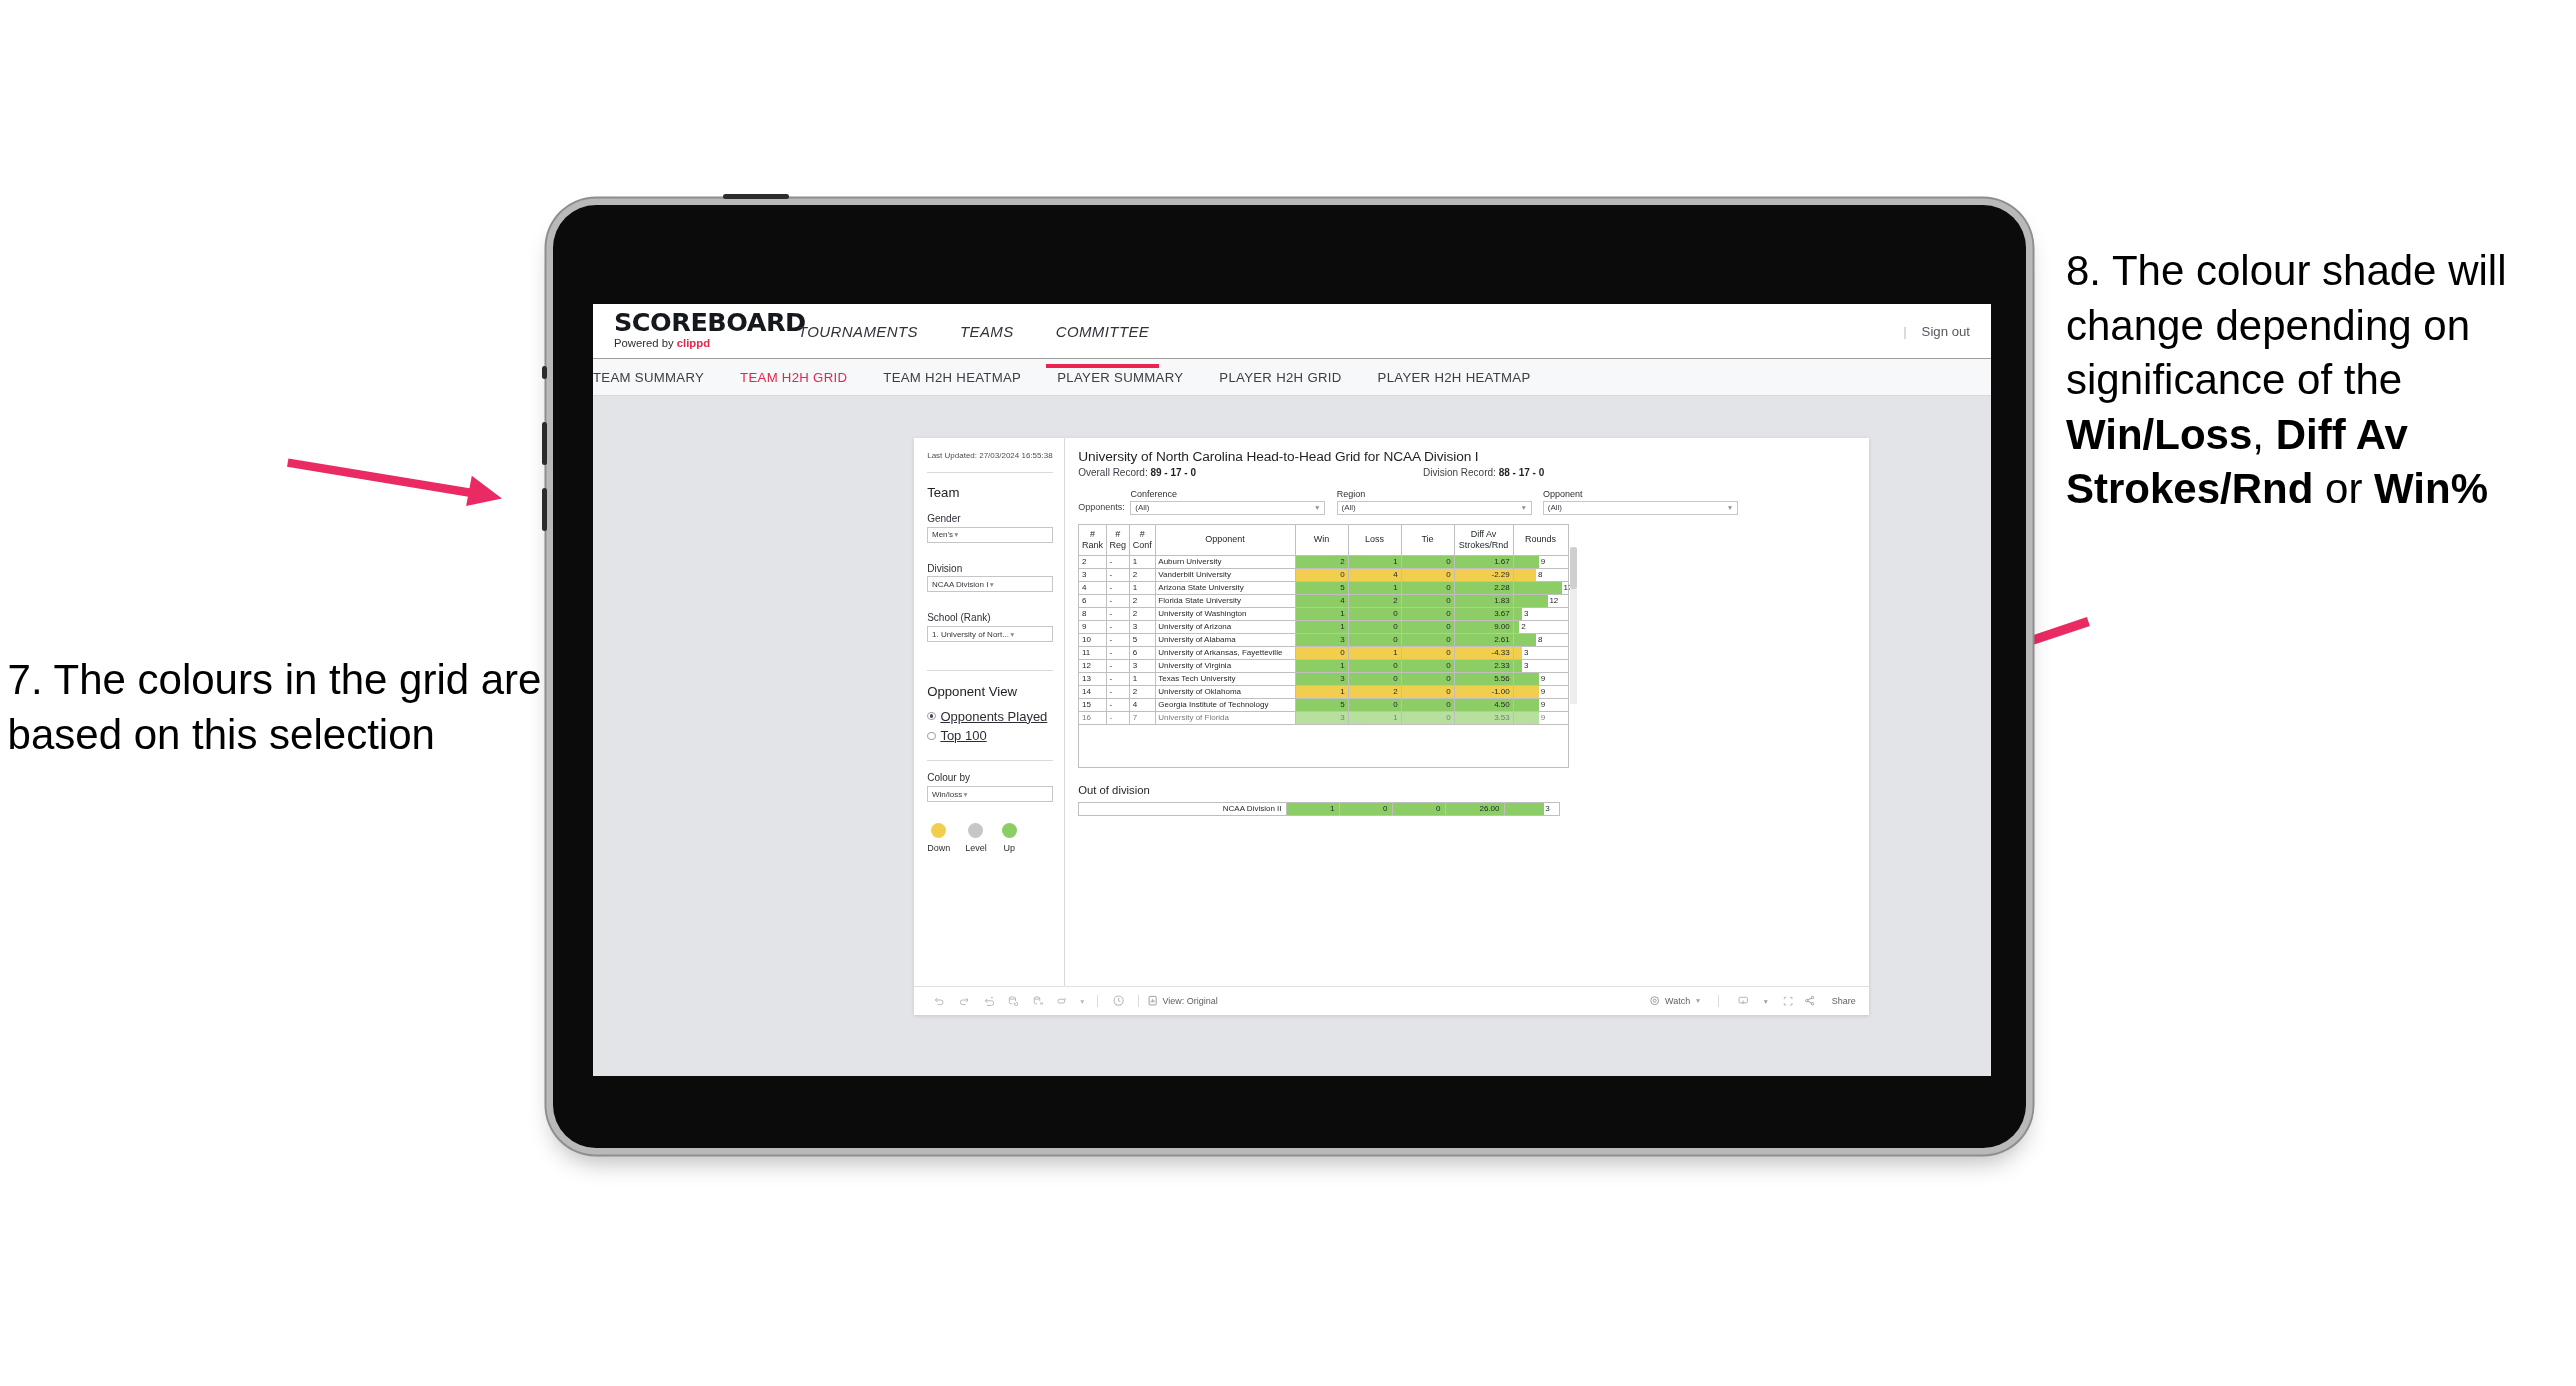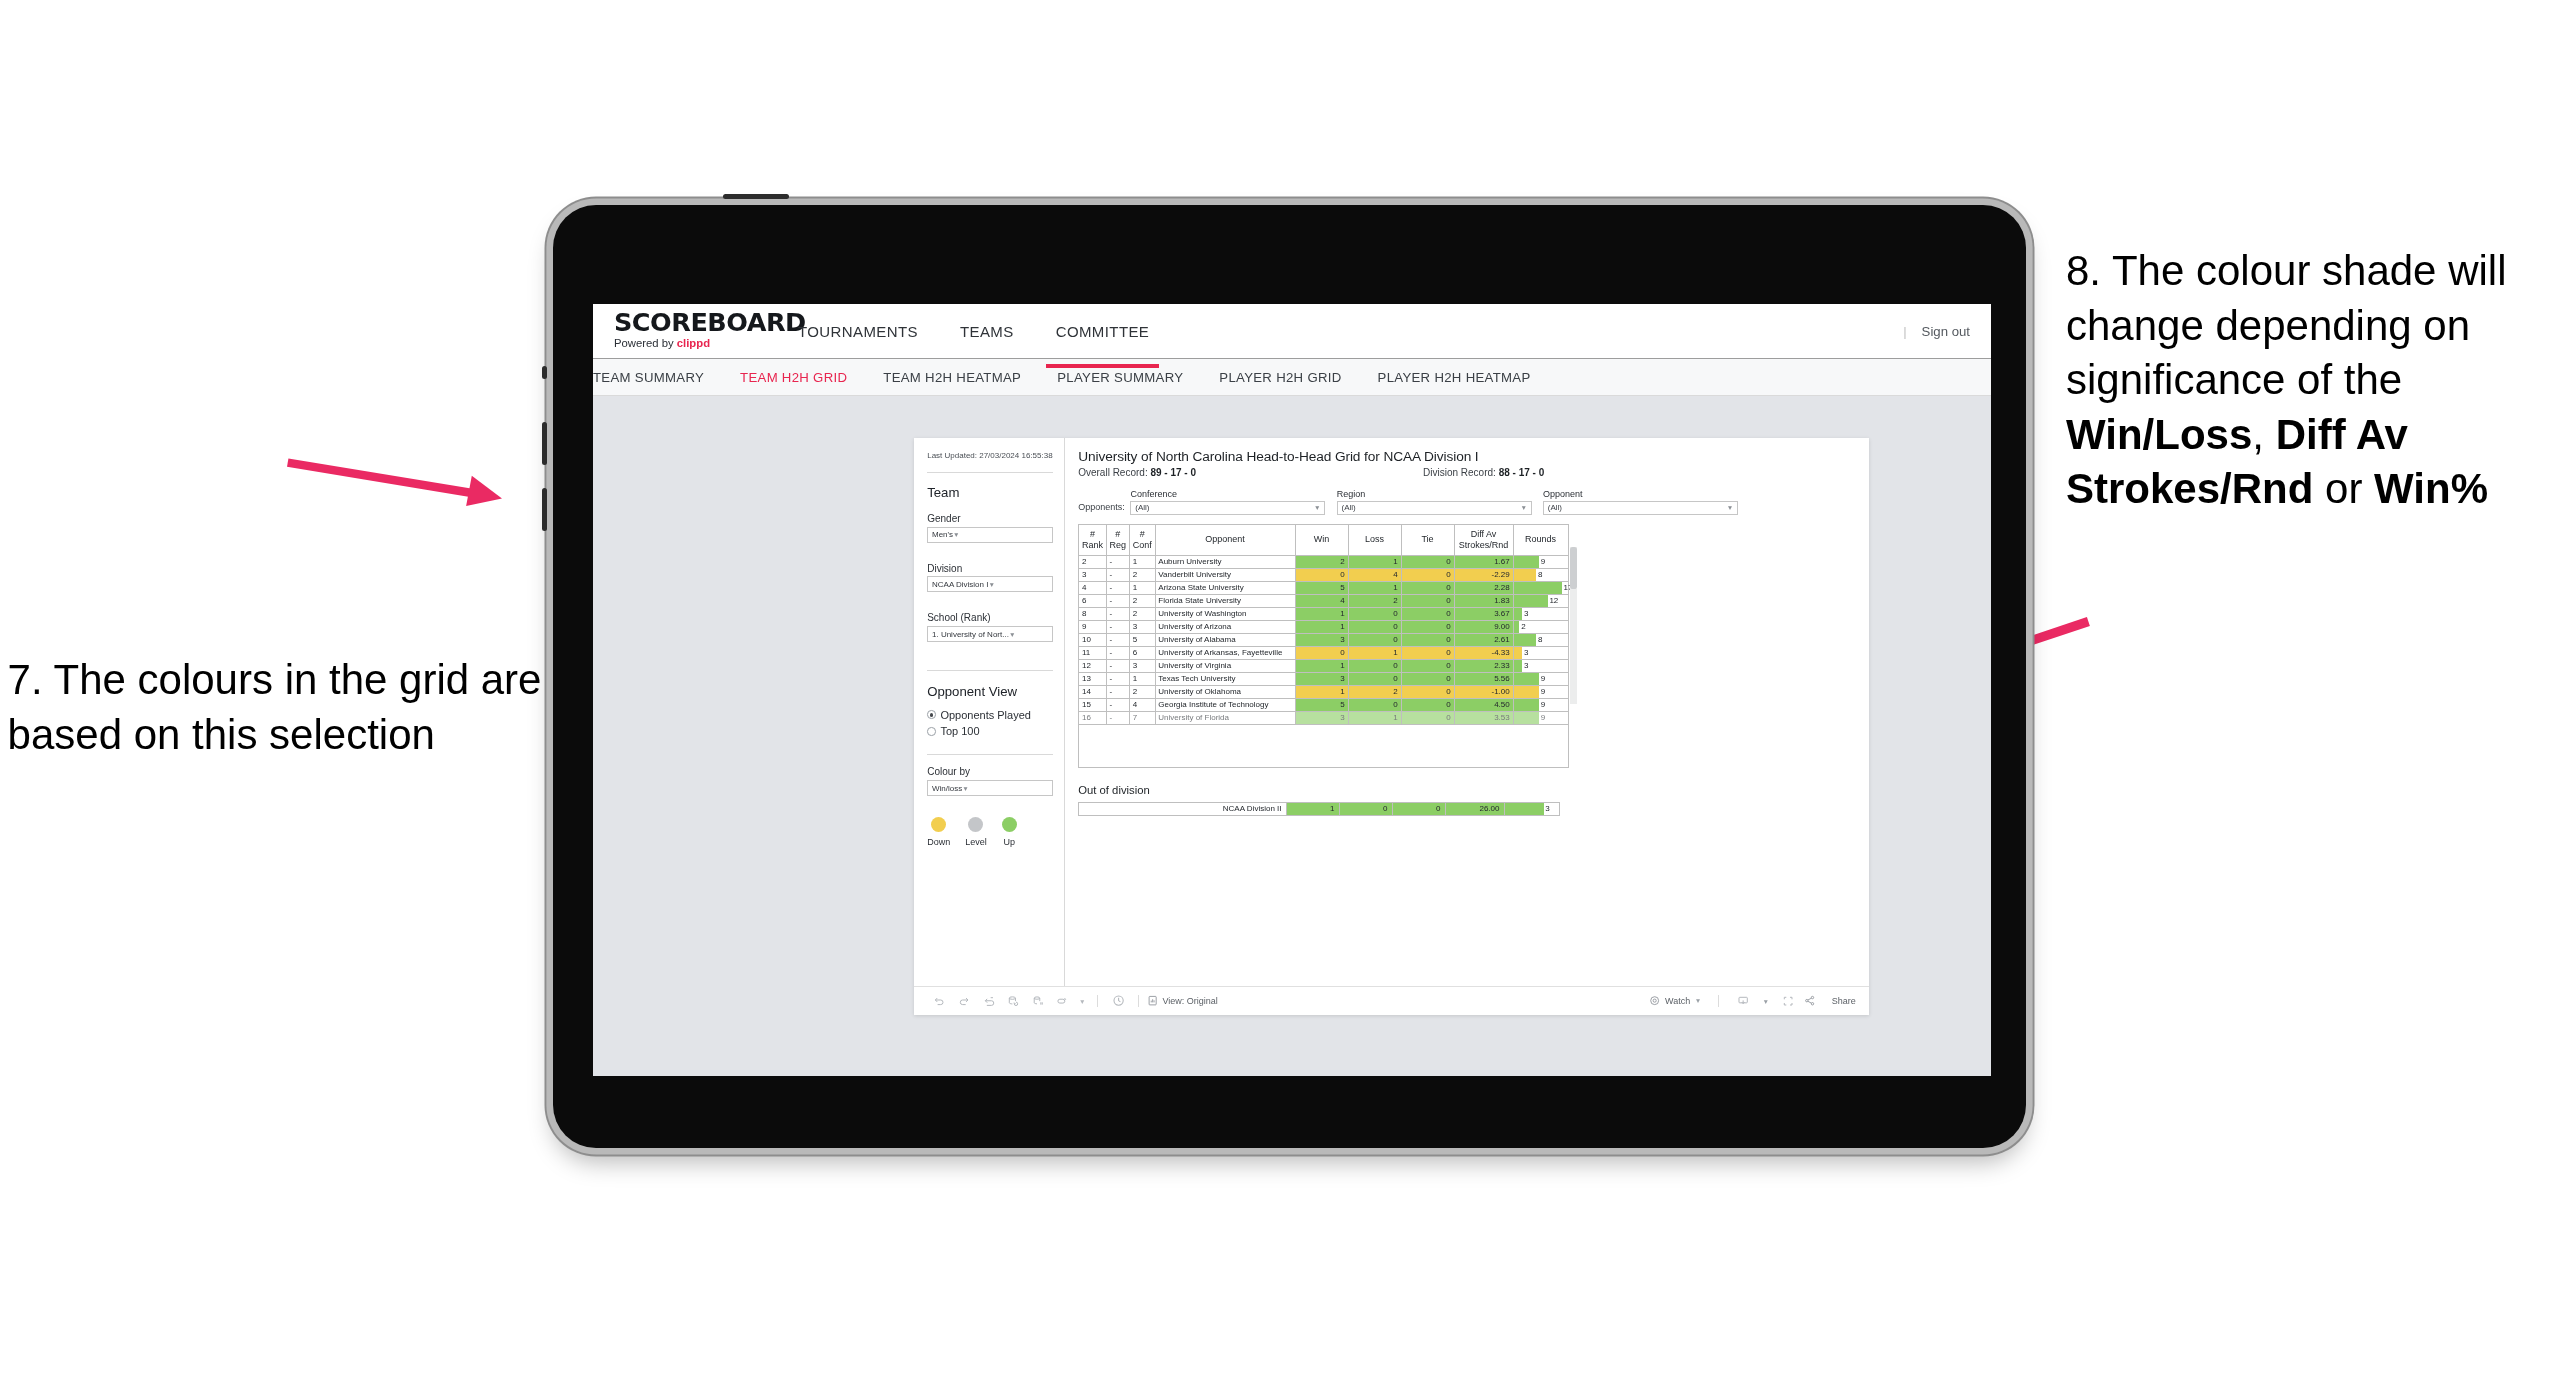--- a/index.html
+++ b/index.html
@@ -34,21 +34,21 @@
   
   #topnav{height:54px;background:#ffffff;border-bottom:1.9px solid #9d9d9d;
           display:flex;align-items:stretch;position:relative;}
   .brand{padding:5.7px 0 0 21px;width:144px;}
   .brand .bw{font-size:25.5px;font-weight:bold;letter-spacing:-0.5px;color:#15181c;
              font-family:"DejaVu Sans",sans-serif;line-height:1;}
   .brand .bs{font-size:11.3px;color:#2b2f36;margin-top:1.9px;}
   .brand .bs i{color:#e8254f;font-style:normal;font-weight:bold;}
   .topnav-items{display:flex;align-items:center;margin-left:19px;}
   .topnav-item{font-size:15px;color:#2f3338;letter-spacing:0.4px;padding:8px 21px;
-               height:54px;display:flex;align-items:center;position:relative;cursor:pointer;}
+               height:54px;display:flex;align-items:center;position:relative;cursor:pointer;font-style:italic;}
   .topnav-item.active::after{content:"";position:absolute;left:11.3px;right:11.3px;bottom:-1.9px;
                height:3.8px;background:#e8254f;}
   .signout{margin-left:auto;display:flex;align-items:center;padding-right:21px;
            font-size:13.2px;color:#54595f;gap:15px;}
   .signout .sep{color:#c2c2c2;}
   .signout span.lnk{cursor:pointer;}
 
   
   #subnav{height:36px;background:#f7f8f9;border-bottom:0.9px solid #dadada;
           display:flex;align-items:center;}
@@ -65,21 +65,21 @@
   #pane{width:151px;border-right:0.9px solid #d9d9d9;padding:13.2px 11.3px 0 13.2px;box-sizing:border-box;
         font-size:9px;color:#2f3338;}
   .updated{font-size:8px;color:#4a4f55;line-height:1.35;}
   .pane-rule{height:0.9px;background:#d9d9d9;margin:10.4px 0 11.3px 0;}
   .pane-h{font-size:13.2px;color:#20242a;margin-bottom:13.2px;}
   .f-label{font-size:10px;color:#2b2f35;margin-bottom:2.8px;}
   .f-sel{height:14px;border:0.9px solid #c6c6c6;background:#fff;display:flex;align-items:center;
          padding:0 3.8px;font-size:8px;color:#33373d;cursor:pointer;}
   .f-sel .car{font-size:6.6px;color:#8b8f95;}
   .f-gap{height:20px;}
-  .radio-row{display:flex;align-items:center;gap:4.7px;margin-bottom:4.7px;font-size:11px;color:#2b2f35;cursor:pointer;}
+  .radio-row{display:flex;align-items:center;gap:4.7px;margin-bottom:4.7px;font-size:13px;color:#2b2f35;cursor:pointer;text-decoration:underline;}
   .radio{width:8.5px;height:8.5px;border:0.9px solid #9aa0a6;border-radius:50%;box-sizing:border-box;
          background:#fff;position:relative;flex:none;}
   .radio.on::after{content:"";position:absolute;left:1.4px;top:1.4px;width:3.8px;height:3.8px;
          border-radius:50%;background:#45494e;}
   .legend{display:flex;gap:15px;margin-top:21px;}
   .lg{display:flex;flex-direction:column;align-items:center;gap:4.7px;}
   .dot{width:15px;height:15px;border-radius:50%;}
   .lg span{font-size:9px;color:#2b2f35;}
 
   

